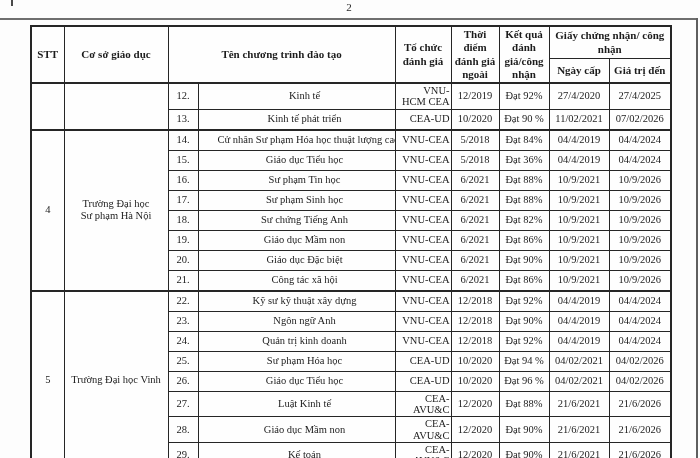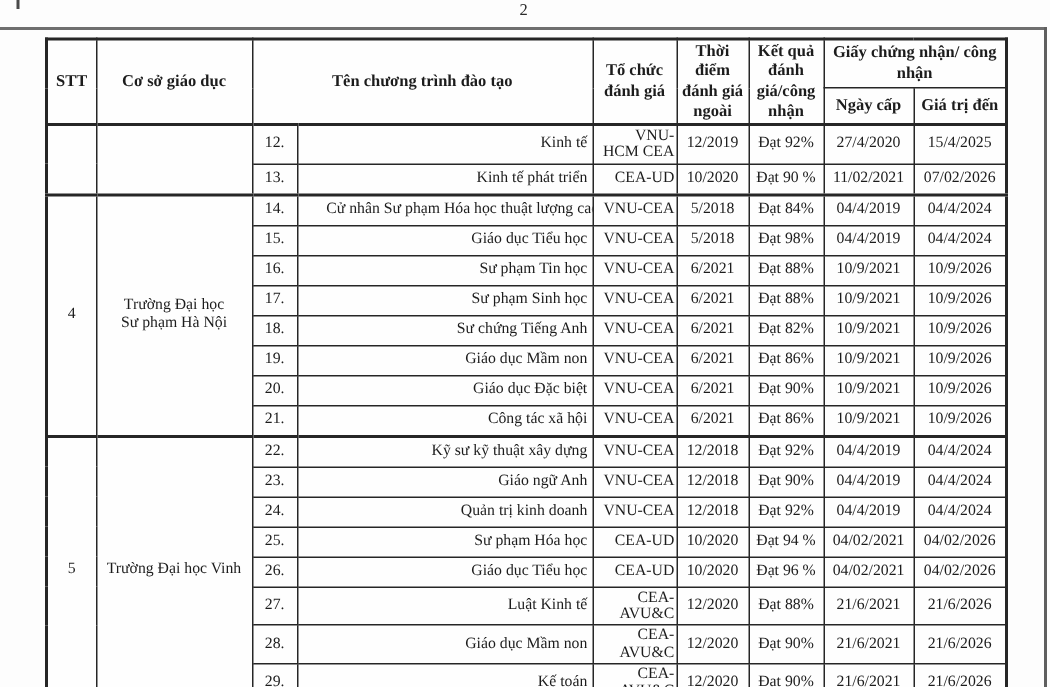--- a/index.html
+++ b/index.html
@@ -97,21 +97,21 @@
     vertical-align: middle;
     white-space: pre-line;
     padding: 1px 2px;
     margin-left: 29px;
   }
   td.cell-num {
     text-align: left;
     padding-left: 8px;
   }
   td.cell-prog {
-    text-align: right;
+    text-align: center;
     padding-left: 19px;
     white-space: nowrap;
     margin-left: 30px;
   }
   td.cell-org {
     text-align: right;
     white-space: pre-line;
     line-height: 1.08;
     padding: 1px 1px;
   }
@@ -162,21 +162,21 @@
       <tr class="section-start">
         <td class="cell-stt" rowspan="2"></td>
         <td class="cell-inst" rowspan="2"></td>
         <td class="cell-num">12.</td>
         <td class="cell-prog">Kinh tế</td>
         <td class="cell-org">VNU-
 HCM CEA</td>
         <td class="cell-time">12/2019</td>
         <td class="cell-result">Đạt 92%</td>
         <td class="cell-issued">27/4/2020</td>
-        <td class="cell-valid">15/4/2025</td>
+        <td class="cell-valid">27/4/2025</td>
       </tr>
       <tr>
         <td class="cell-num">13.</td>
         <td class="cell-prog">Kinh tế phát triển</td>
         <td class="cell-org">CEA-UD</td>
         <td class="cell-time">10/2020</td>
         <td class="cell-result">Đạt 90 %</td>
         <td class="cell-issued">11/02/2021</td>
         <td class="cell-valid">07/02/2026</td>
       </tr>
@@ -190,21 +190,21 @@
         <td class="cell-time">5/2018</td>
         <td class="cell-result">Đạt 84%</td>
         <td class="cell-issued">04/4/2019</td>
         <td class="cell-valid">04/4/2024</td>
       </tr>
       <tr>
         <td class="cell-num">15.</td>
         <td class="cell-prog">Giáo dục Tiểu học</td>
         <td class="cell-org">VNU-CEA</td>
         <td class="cell-time">5/2018</td>
-        <td class="cell-result">Đạt 98%</td>
+        <td class="cell-result">Đạt 36%</td>
         <td class="cell-issued">04/4/2019</td>
         <td class="cell-valid">04/4/2024</td>
       </tr>
       <tr>
         <td class="cell-num">16.</td>
         <td class="cell-prog">Sư phạm Tin học</td>
         <td class="cell-org">VNU-CEA</td>
         <td class="cell-time">6/2021</td>
         <td class="cell-result">Đạt 88%</td>
         <td class="cell-issued">10/9/2021</td>
@@ -261,21 +261,21 @@
         <td class="cell-num">22.</td>
         <td class="cell-prog">Kỹ sư kỹ thuật xây dựng</td>
         <td class="cell-org">VNU-CEA</td>
         <td class="cell-time">12/2018</td>
         <td class="cell-result">Đạt 92%</td>
         <td class="cell-issued">04/4/2019</td>
         <td class="cell-valid">04/4/2024</td>
       </tr>
       <tr>
         <td class="cell-num">23.</td>
-        <td class="cell-prog">Giáo ngữ Anh</td>
+        <td class="cell-prog">Ngôn ngữ Anh</td>
         <td class="cell-org">VNU-CEA</td>
         <td class="cell-time">12/2018</td>
         <td class="cell-result">Đạt 90%</td>
         <td class="cell-issued">04/4/2019</td>
         <td class="cell-valid">04/4/2024</td>
       </tr>
       <tr>
         <td class="cell-num">24.</td>
         <td class="cell-prog">Quản trị kinh doanh</td>
         <td class="cell-org">VNU-CEA</td>

